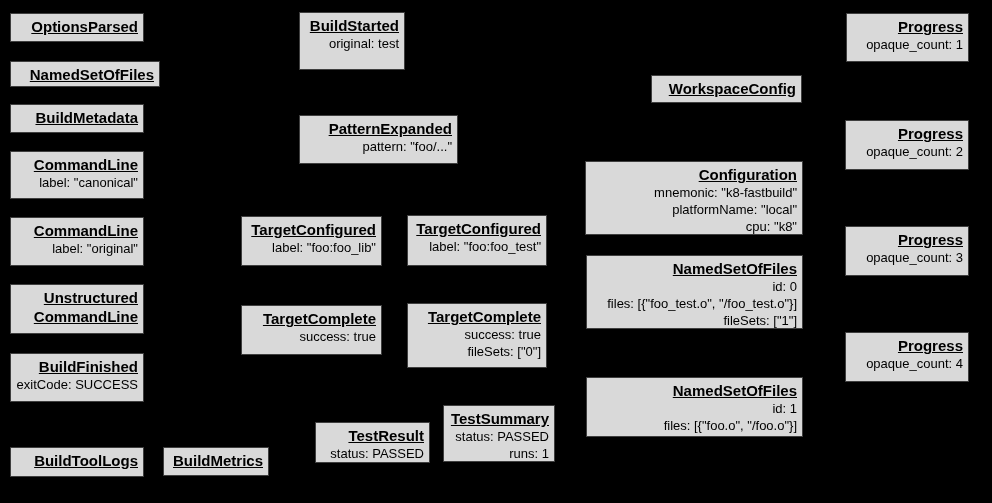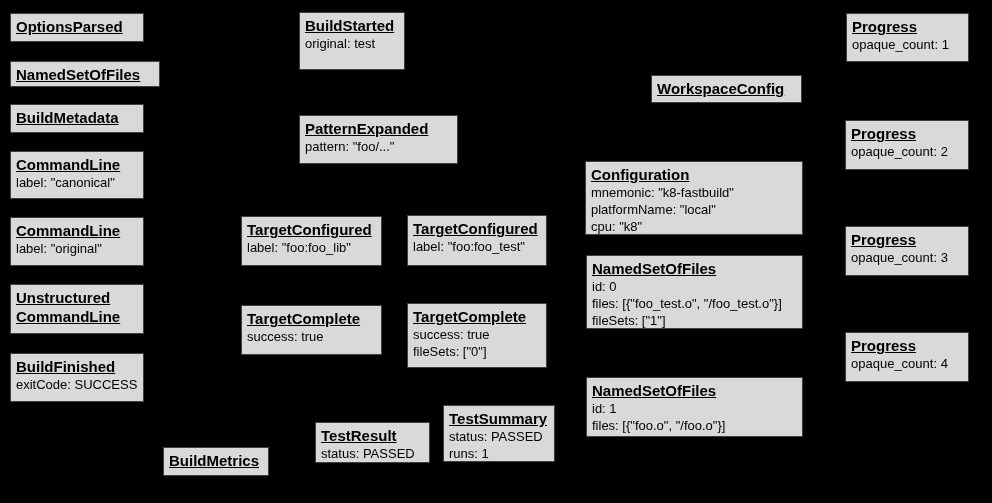--- a/index.html
+++ b/index.html
@@ -7,20 +7,21 @@
     padding: 0;
     background: #000000;
   }
   #canvas {
     position: relative;
     width: 992px;
     height: 503px;
     background: #000000;
     overflow: hidden;
     font-family: "Liberation Sans", sans-serif;
+    text-align: right;
   }
   .box {
     position: absolute;
     box-sizing: border-box;
     background: #d9d9d9;
     border: 1px solid #3f3f3f;
     color: #000000;
     padding: 3px 5px 2px 5px;
     overflow: visible;
   }
@@ -67,20 +68,23 @@
 
   <div class="box" style="left:10px;top:353px;width:134px;height:49px">
     <div class="t">BuildFinished</div>
     <div class="l">exitCode: SUCCESS</div>
   </div>
 
   <div class="box" style="left:10px;top:284px;width:134px;height:50px">
     <div class="t">Unstructured CommandLine</div>
   </div>
 
+  <div class="box" style="left:10px;top:447px;width:134px;height:30px">
+    <div class="t">BuildToolLogs</div>
+  </div>
 
   <div class="box" style="left:163px;top:447px;width:106px;height:29px">
     <div class="t">BuildMetrics</div>
   </div>
 
   <div class="box" style="left:299px;top:12px;width:106px;height:58px">
     <div class="t">BuildStarted</div>
     <div class="l">original: test</div>
   </div>
 

